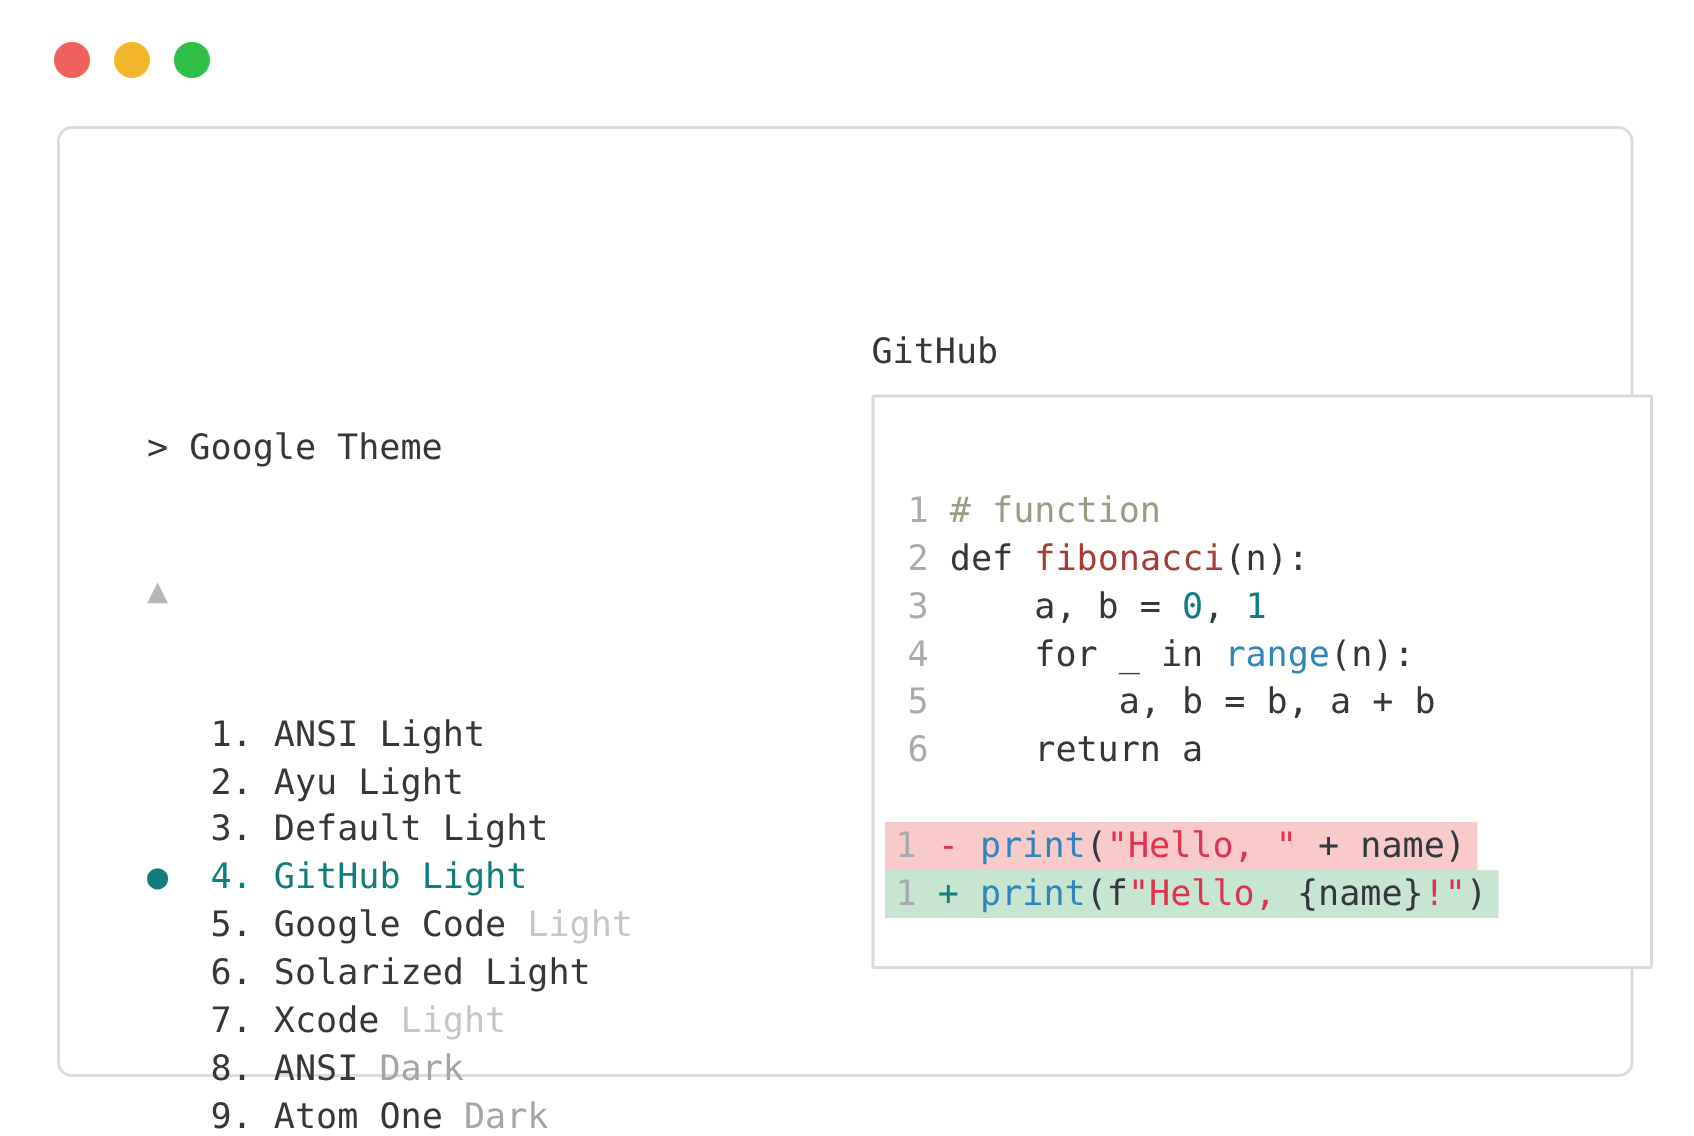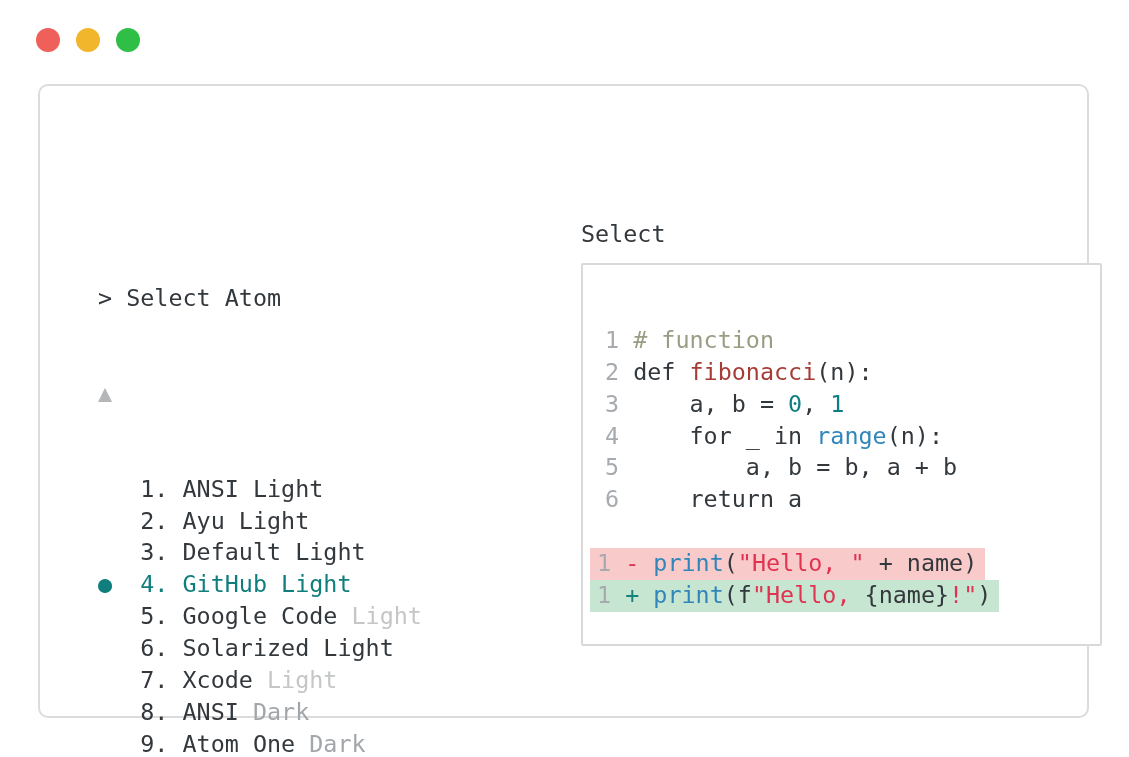--- a/index.html
+++ b/index.html
@@ -32,27 +32,27 @@
 
 <div class="traffic">
   <span class="dot" style="background: rgb(240, 96, 90);"></span>
   <span class="dot" style="background: rgb(242, 182, 44);"></span>
   <span class="dot" style="background: rgb(47, 190, 70);"></span>
 </div>
 
 <div class="panel">
 
   <div class="col mono">
-    <div class="row"><span>&gt; </span><span>Select Atom</span></div>
+    <div class="row"><span>&gt; </span><span>Google Theme</span></div>
     <div class="row"><span id="scroll-up" style="color: rgb(180, 182, 184);">▲</span></div>
     <div id="theme-list"><div class="row"><span style="color: rgb(15, 126, 124);">  </span><span style="color: rgb(51, 56, 61);"> 1. </span><span style="color: rgb(51, 56, 61);">ANSI Light</span></div><div class="row"><span style="color: rgb(15, 126, 124);">  </span><span style="color: rgb(51, 56, 61);"> 2. </span><span style="color: rgb(51, 56, 61);">Ayu Light</span></div><div class="row"><span style="color: rgb(15, 126, 124);">  </span><span style="color: rgb(51, 56, 61);"> 3. </span><span style="color: rgb(51, 56, 61);">Default Light</span></div><div class="row"><span style="color: rgb(15, 126, 124);">● </span><span style="color: rgb(15, 126, 124);"> 4. </span><span style="color: rgb(15, 126, 124);">GitHub Light</span></div><div class="row"><span style="color: rgb(15, 126, 124);">  </span><span style="color: rgb(51, 56, 61);"> 5. </span><span style="color: rgb(51, 56, 61);">Google Code </span><span style="color: rgb(196, 198, 200);">Light</span></div><div class="row"><span style="color: rgb(15, 126, 124);">  </span><span style="color: rgb(51, 56, 61);"> 6. </span><span style="color: rgb(51, 56, 61);">Solarized Light</span></div><div class="row"><span style="color: rgb(15, 126, 124);">  </span><span style="color: rgb(51, 56, 61);"> 7. </span><span style="color: rgb(51, 56, 61);">Xcode </span><span style="color: rgb(196, 198, 200);">Light</span></div><div class="row"><span style="color: rgb(15, 126, 124);">  </span><span style="color: rgb(51, 56, 61);"> 8. </span><span style="color: rgb(51, 56, 61);">ANSI </span><span style="color: rgb(162, 166, 170);">Dark</span></div><div class="row"><span style="color: rgb(15, 126, 124);">  </span><span style="color: rgb(51, 56, 61);"> 9. </span><span style="color: rgb(51, 56, 61);">Atom One </span><span style="color: rgb(162, 166, 170);">Dark</span></div></div>
     
     
     
   </div>
 
-  <div class="preview-label mono row">Select</div>
+  <div class="preview-label mono row">GitHub</div>
 
   <div class="pbox">
     <div class="code mono" id="code-lines"><div class="crow"><span style="color: rgb(167, 171, 175);">1 </span><span style="color: rgb(154, 157, 132);"># function</span></div><div class="crow"><span style="color: rgb(167, 171, 175);">2 </span><span style="color: rgb(51, 56, 61);">def </span><span style="color: rgb(166, 60, 53);">fibonacci</span><span style="color: rgb(51, 56, 61);">(n):</span></div><div class="crow"><span style="color: rgb(167, 171, 175);">3 </span><span style="color: rgb(51, 56, 61);">    a, b = </span><span style="color: rgb(13, 125, 132);">0</span><span style="color: rgb(51, 56, 61);">, </span><span style="color: rgb(13, 125, 132);">1</span></div><div class="crow"><span style="color: rgb(167, 171, 175);">4 </span><span style="color: rgb(51, 56, 61);">    for _ in </span><span style="color: rgb(48, 134, 186);">range</span><span style="color: rgb(51, 56, 61);">(n):</span></div><div class="crow"><span style="color: rgb(167, 171, 175);">5 </span><span style="color: rgb(51, 56, 61);">        a, b = b, a + b</span></div><div class="crow"><span style="color: rgb(167, 171, 175);">6 </span><span style="color: rgb(51, 56, 61);">    return a</span></div><div class="crow"></div><div class="crow diffrow"><span class="diffbg" style="background: rgb(248, 202, 202);"><span style="color: rgb(167, 171, 175);">1 </span><span style="color: rgb(223, 51, 81);">- </span><span style="color: rgb(48, 134, 186);">print</span><span style="color: rgb(51, 56, 61);">(</span><span style="color: rgb(223, 51, 81);">"Hello, "</span><span style="color: rgb(51, 56, 61);"> + name)</span></span></div><div class="crow diffrow"><span class="diffbg" style="background: rgb(199, 230, 210);"><span style="color: rgb(167, 171, 175);">1 </span><span style="color: rgb(21, 129, 122);">+ </span><span style="color: rgb(48, 134, 186);">print</span><span style="color: rgb(51, 56, 61);">(f</span><span style="color: rgb(223, 51, 81);">"Hello, </span><span style="color: rgb(51, 56, 61);">{name}</span><span style="color: rgb(223, 51, 81);">!"</span><span style="color: rgb(51, 56, 61);">)</span></span></div></div>
   </div>
 
 </div>
 
 </body></html>

